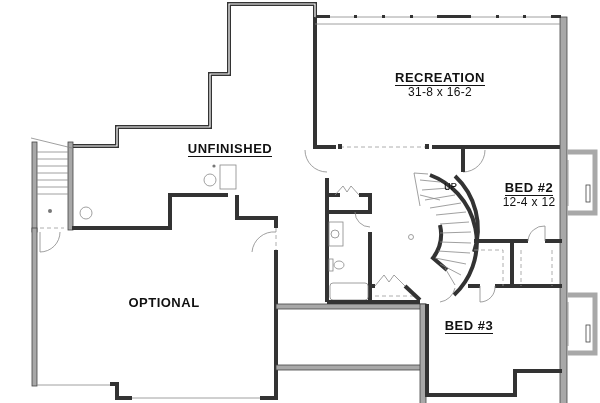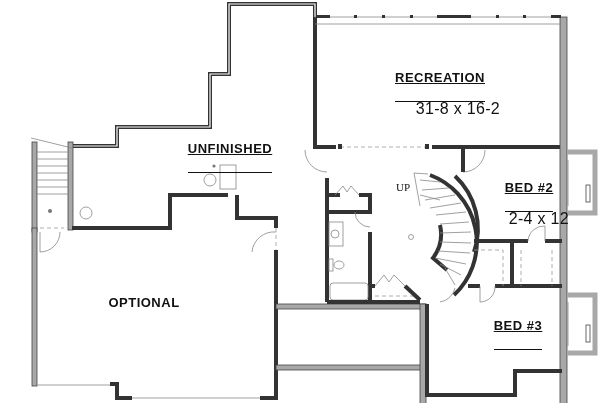--- a/index.html
+++ b/index.html
@@ -9,23 +9,23 @@
   .wall-in { fill: none; stroke: #ffffff; stroke-width: 1.2; }
   .thin { fill: none; stroke: #888; stroke-width: 0.8; }
   .dash { fill: none; stroke: #999; stroke-width: 0.8; stroke-dasharray: 4 3; }
   .fixture { fill: none; stroke: #888; stroke-width: 0.8; }
   .dot { fill: #777; }
   .label {
     position: absolute; font-family: "Liberation Sans", sans-serif; font-weight: bold;
     font-size: 13px; color: #111; text-align: center; letter-spacing: 0.5px;
     line-height: 15px;
   }
-  .label .name { display: inline-block; border-bottom: 1.2px solid #111; padding-bottom: 16px; text-decoration: underline; }
-  .label .dim { display: block; font-weight: normal; font-size: 16px; line-height: 13px; letter-spacing: 0.3px; text-align: right; }
-  .up-label { position: absolute; font-family: Liberation Serif, serif; font-size: 11px; color: #111; }
+  .label .name { display: inline-block; border-bottom: 1.2px solid #111; padding-bottom: 0; }
+  .label .dim { display: block; font-weight: normal; font-size: 12px; line-height: 13px; letter-spacing: 0.3px; }
+  .up-label { position: absolute; font-family: Liberation Mono, monospace; font-size: 11px; color: #111; margin-left: 48px; }
 </style>
 </head>
 <body>
 
 <svg id="plan" viewBox="0 0 600 403" xmlns="http://www.w3.org/2000/svg">
 
   <g>
     <path class="wall" d="M72,146 L117,146 L117,127 L210,127 L210,74 L229,74 L229,4 L315,4 L315,17"></path>
     <path class="wall-in" d="M72,146 L117,146 L117,127 L210,127 L210,74 L229,74 L229,4 L315,4 L315,17"></path>
   </g>
@@ -158,24 +158,24 @@
   <span class="name">RECREATION</span>
   <span class="dim">31-8 x 16-2</span>
 </div>
 
 <div class="label" style="left:175px; top:141px; width:110px;">
   <span class="name">UNFINISHED</span>
 </div>
 
 <div class="label" style="left:489px; top:180px; width:80px;">
   <span class="name">BED #2</span>
-  <span class="dim">2-4 x 12</span>
+  <span class="dim">12-4 x 12</span>
 </div>
 
-<div class="label" style="left:478px; top:318px; width:80px;">
+<div class="label" style="left:429px; top:318px; width:80px;">
   <span class="name">BED #3</span>
 </div>
 
-<div class="label" style="left:84px; top:295px; width:120px;">
+<div class="label" style="left:104px; top:295px; width:120px;">
   <span>OPTIONAL</span><br>
 </div>
 
 <div class="up-label" style="left:396px; top:181px;">UP</div>
 
 </body></html>

